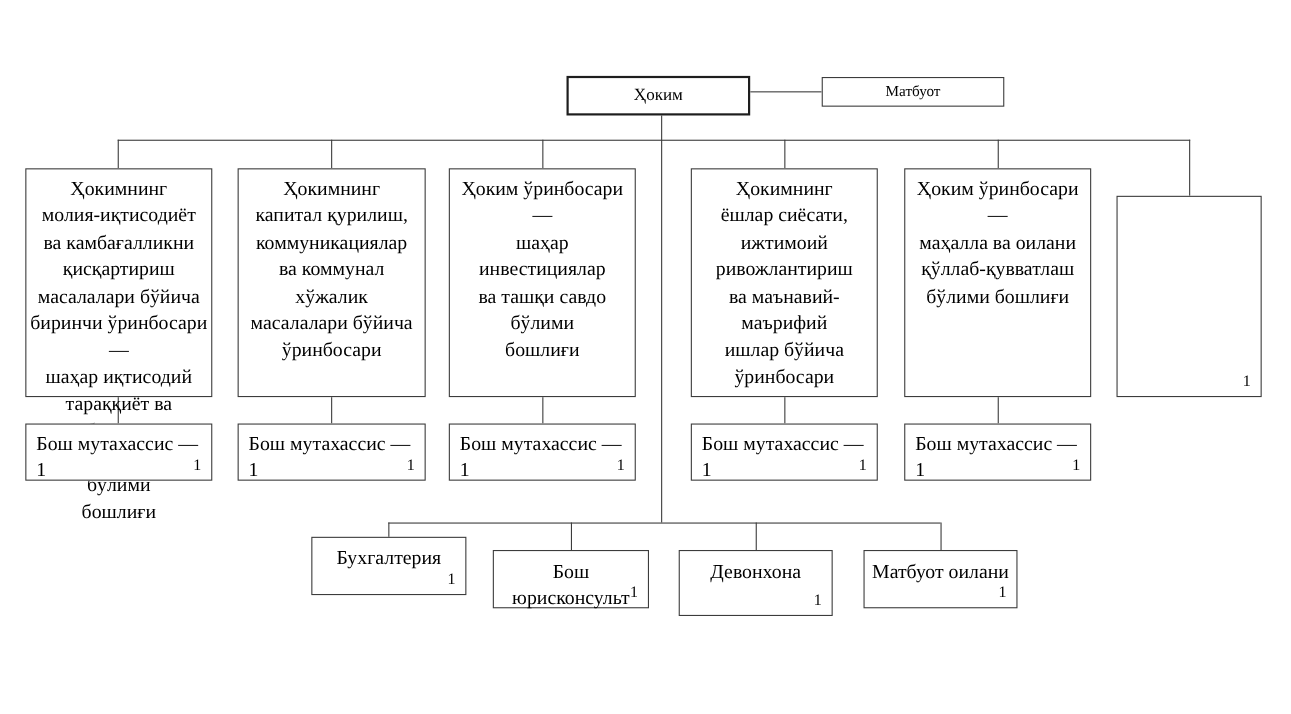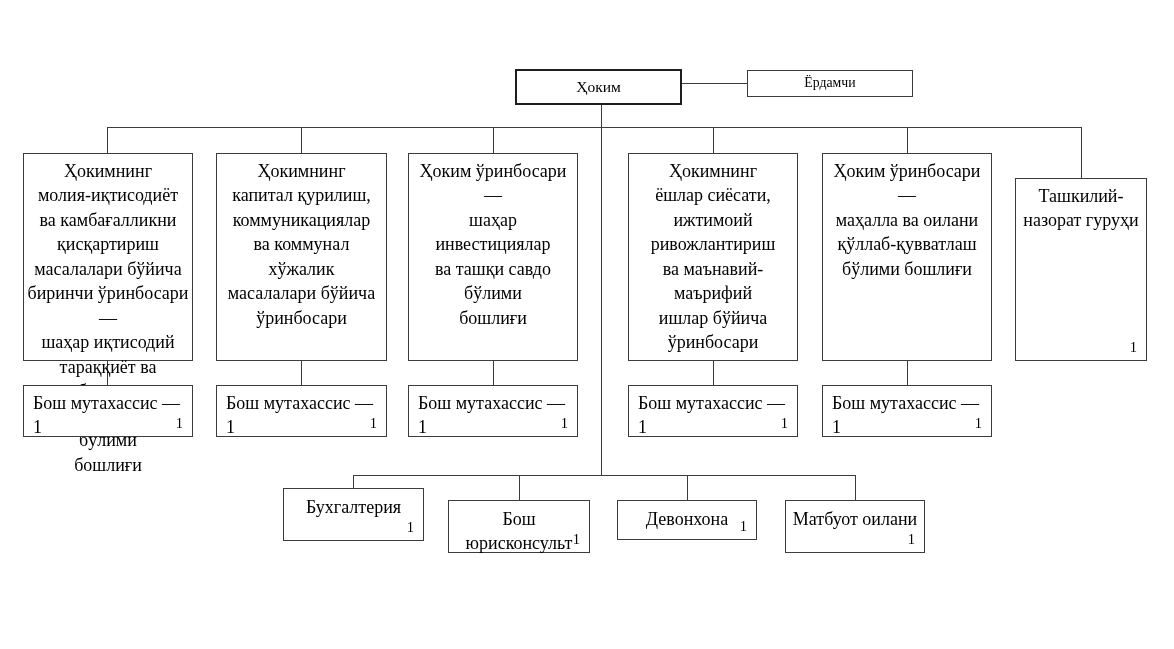--- a/index.html
+++ b/index.html
@@ -83,21 +83,21 @@
   <div class="hline" style="left:353px;top:475px;width:502px;"></div>
   <div class="vline" style="left:353px;top:475px;height:25px;"></div>
   <div class="vline" style="left:519px;top:475px;height:25px;"></div>
   <div class="vline" style="left:687px;top:475px;height:25px;"></div>
   <div class="vline" style="left:855px;top:475px;height:25px;"></div>
 
   <div class="box root-box" style="left:515px;top:69px;width:167px;height:36px;">
     <div class="lbl">Ҳоким</div>
   </div>
   <div class="box assistant-box" style="left:747px;top:70px;width:166px;height:27px;">
-    <div class="lbl">Ёрдамчи</div>
+    <div class="lbl">Матбуот</div>
   </div>
 
   <div class="box deputy-box" style="left:23px;top:153px;width:170px;height:208px;">
     <div class="lbl">Ҳокимнинг
 молия-иқтисодиёт
 ва камбағалликни
 қисқартириш
 масалалари бўйича
 биринчи ўринбосари —
 шаҳар иқтисодий
@@ -129,22 +129,20 @@
 ишлар бўйича
 ўринбосари</div>
   </div>
   <div class="box deputy-box" style="left:822px;top:153px;width:170px;height:208px;">
     <div class="lbl">Ҳоким ўринбосари —
 маҳалла ва оилани
 қўллаб-қувватлаш
 бўлими бошлиғи</div>
   </div>
   <div class="box deputy-box" style="left:1015px;top:178px;width:132px;height:183px;">
-    <div class="lbl">Ташкилий-
-назорат гуруҳи</div>
     <span class="count">1</span>
   </div>
 
   <div class="box spec-box" style="left:23px;top:385px;width:170px;height:52px;">
     <div class="lbl">Бош мутахассис — 1</div>
     <span class="count">1</span>
   </div>
   <div class="box spec-box" style="left:216px;top:385px;width:171px;height:52px;">
     <div class="lbl">Бош мутахассис — 1</div>
     <span class="count">1</span>
@@ -163,21 +161,21 @@
   </div>
 
   <div class="box dept-box" style="left:283px;top:488px;width:141px;height:53px;">
     <div class="lbl">Бухгалтерия</div>
     <span class="count">1</span>
   </div>
   <div class="box dept-box" style="left:448px;top:500px;width:142px;height:53px;">
     <div class="lbl">Бош юрисконсульт</div>
     <span class="count">1</span>
   </div>
-  <div class="box dept-box" style="left:617px;top:500px;width:140px;height:40px;">
+  <div class="box dept-box" style="left:617px;top:500px;width:140px;height:60px;">
     <div class="lbl">Девонхона</div>
     <span class="count">1</span>
   </div>
   <div class="box dept-box" style="left:785px;top:500px;width:140px;height:53px;">
     <div class="lbl">Матбуот оилани</div>
     <span class="count">1</span>
   </div>
 
 </div>
 

